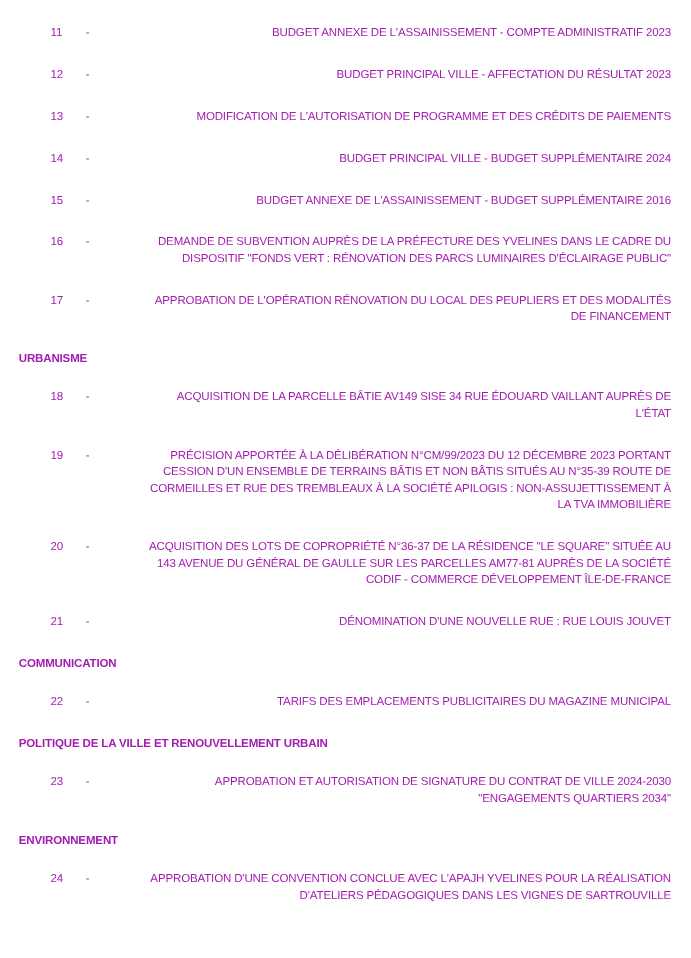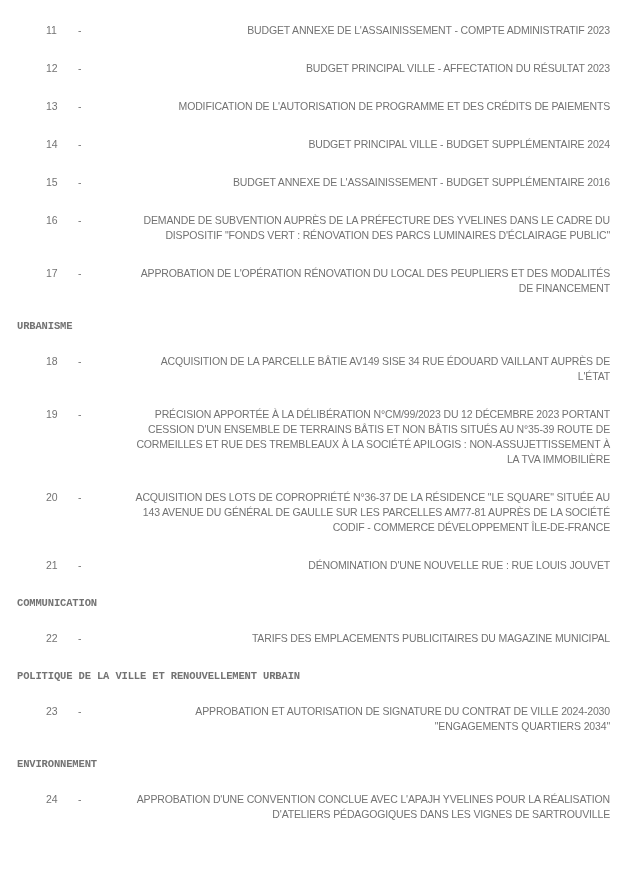--- a/index.html
+++ b/index.html
@@ -7,35 +7,34 @@
     padding: 0;
     background: #ffffff;
   }
   .page {
     position: relative;
     width: 628px;
     height: 871px;
     background: #ffffff;
     overflow: hidden;
     font-family: "Liberation Sans", "DejaVu Sans", sans-serif;
-    color: #737373;
+    color: #a21caf;
     box-sizing: border-box;
     padding: 23px 18px 0 17px;
   }
   .doc-body {
     width: 100%;
   }
   .section-heading {
     font-size: 10.5px;
     font-weight: bold;
     letter-spacing: -0.15px;
     line-height: 15px;
     margin: 0 0 20px 0;
     white-space: pre;
-    font-family: Liberation Mono, monospace;
   }
   .item {
     display: flex;
     align-items: flex-start;
     margin: 0 0 23px 29px;
     font-size: 10.5px;
     letter-spacing: -0.15px;
     line-height: 15px;
   }
   .num {

